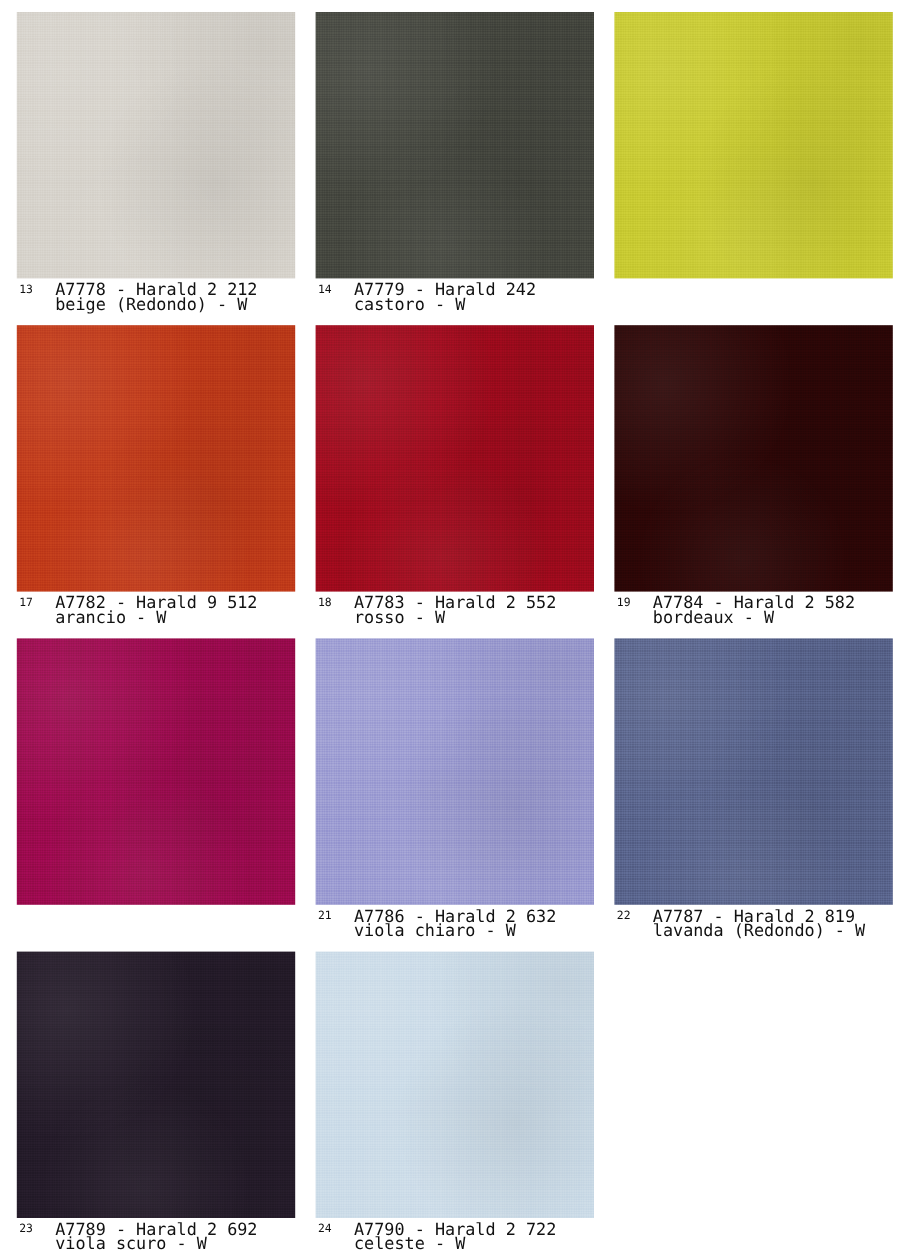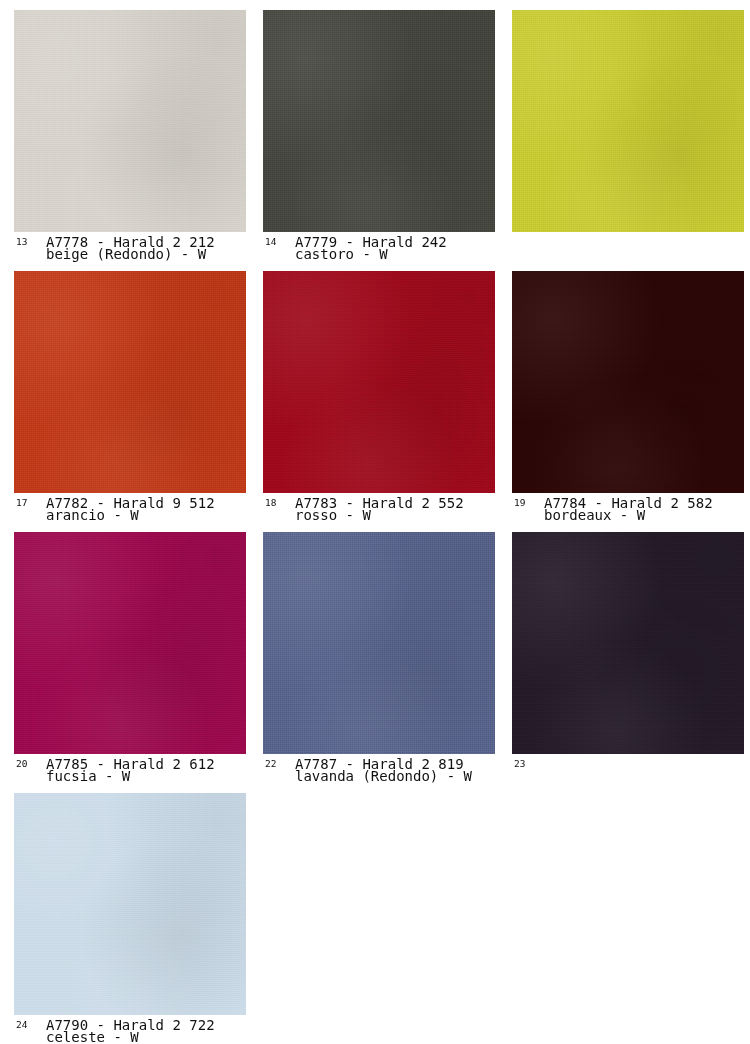--- a/index.html
+++ b/index.html
@@ -156,45 +156,52 @@
         <span class="num">19</span>
         <span class="desc">A7784 - Harald 2 582 bordeaux - W</span>
       </div>
     </div>
 
     <div class="cell">
       <div class="swatch" style="background-color: rgb(156, 10, 78);">
         <div class="weave"></div>
         <div class="mottle"></div>
       </div>
-      <div class="caption">
-        <span class="num">20</span>
-        <span class="desc">A7785 - Harald 2 612 fucsia - W</span>
-      </div>
-    </div>
-
+    </div>
+
+    <div class="cell">
+      <div class="swatch" style="background-color: rgb(156, 156, 210);">
+        <div class="weave"></div>
+        <div class="mottle"></div>
+      </div>
+      <div class="caption">
+        <span class="num">21</span>
+        <span class="desc">A7786 - Harald 2 632 viola chiaro - W</span>
+      </div>
+    </div>
 
     <div class="cell">
       <div class="swatch" style="background-color: rgb(89, 100, 140);">
         <div class="weave"></div>
         <div class="mottle"></div>
       </div>
       <div class="caption">
         <span class="num">22</span>
         <span class="desc">A7787 - Harald 2 819 lavanda (Redondo) - W</span>
       </div>
     </div>
 
     <div class="cell">
       <div class="swatch" style="background-color: rgb(36, 27, 41);">
         <div class="weave"></div>
         <div class="mottle"></div>
       </div>
       <div class="caption">
         <span class="num">23</span>
+        <span class="desc">A7789 - Harald 2 692 viola scuro - W</span>
       </div>
     </div>
 
     <div class="cell">
       <div class="swatch" style="background-color: rgb(204, 220, 232);">
         <div class="weave"></div>
         <div class="mottle"></div>
       </div>
       <div class="caption">
         <span class="num">24</span>

